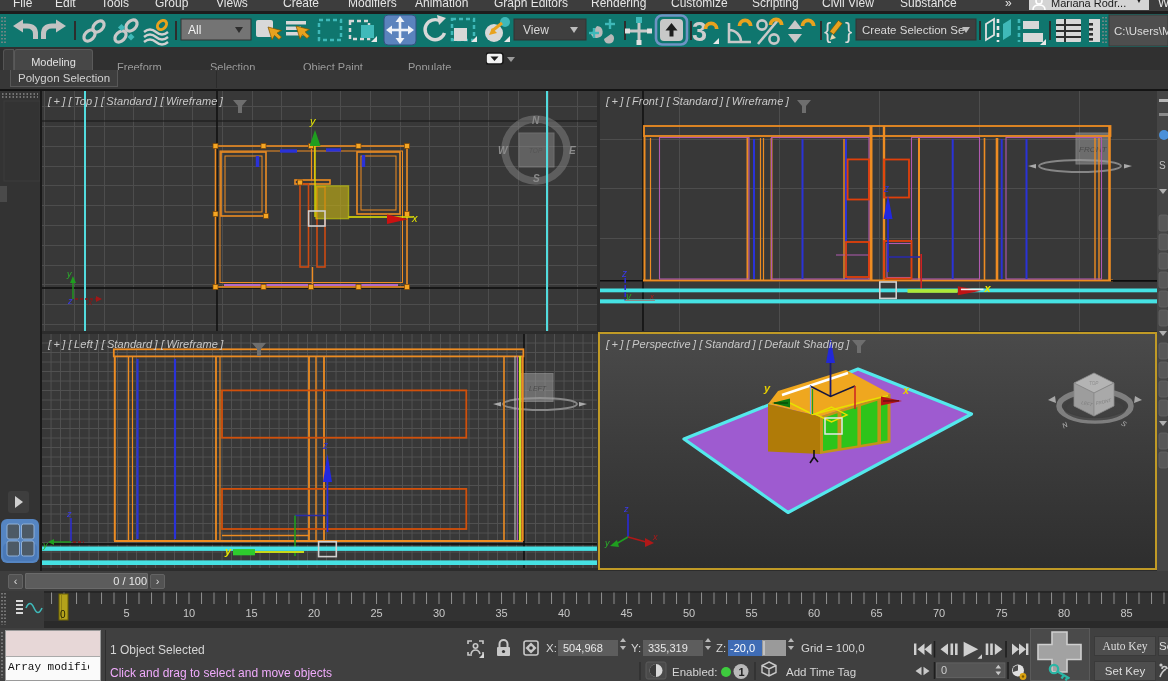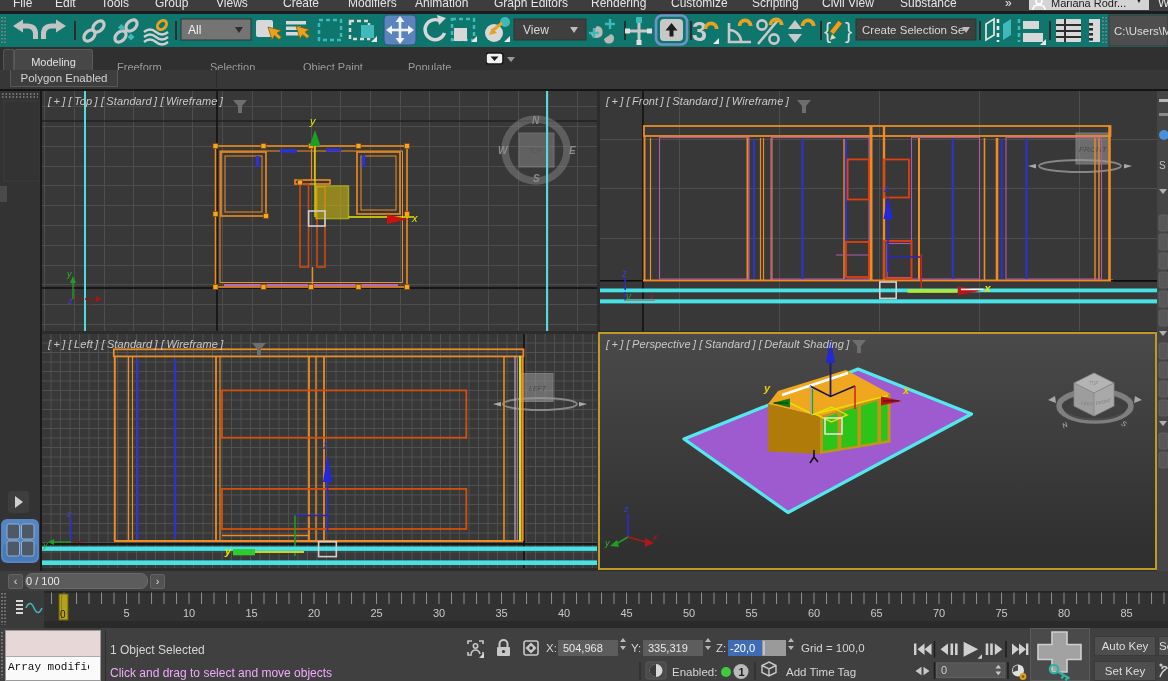--- a/index.html
+++ b/index.html
@@ -234,21 +234,21 @@
     <span class="tab" style="left:210px;">Selection</span>
     <span class="tab" style="left:303px;">Object Paint</span>
     <span class="tab" style="left:408px;">Populate</span>
     <svg width="34" height="14" style="position:absolute;left:486px;top:5px;">
       <rect x="0" y="1" width="17" height="11" rx="2.5" fill="#f2f2f2" stroke="#1a1a1a" stroke-width="1.6"></rect>
       <path d="M4.5,4.5 l8,0 l-4,4.5 z" fill="#1a1a1a"></path>
       <path d="M21,5 l8,0 l-4,5 z" fill="#9a9a9a"></path>
     </svg>
   </div>
   <div class="abs" id="polyrow">
-      <div id="polybox">Polygon Enabled</div>
+      <div id="polybox">Polygon Selection</div>
     <div style="position:absolute;left:216px;top:1px;width:1px;height:17px;background:#2b2b2b;"></div>
   </div>
   <div class="abs" id="vpborder"></div>
   <div class="abs" id="leftstrip">
     <svg width="40" height="480" viewBox="0 0 40 480">
       <line x1="2" y1="3" x2="38" y2="3" stroke="#8a8a8a" stroke-width="1.5" stroke-dasharray="1.5 2"></line>
       <line x1="2" y1="6" x2="38" y2="6" stroke="#8a8a8a" stroke-width="1.5" stroke-dasharray="1.5 2"></line>
       <rect x="4" y="10" width="36" height="80" fill="none" stroke="#3d3d3d" stroke-width="1"></rect>
       <rect x="0" y="95" width="7" height="16" fill="#4a4a4a"></rect>
       <rect x="8" y="400" width="21" height="22" rx="3" fill="#3e3e3e"></rect>
@@ -604,21 +604,21 @@
           <rect x="2" y="309" width="9" height="16" rx="2"></rect>
         <rect x="2" y="342" width="9" height="16" rx="2"></rect>
           <rect x="2" y="361" width="9" height="16" rx="2"></rect>
       </g>
       <path d="M2,240 l8,0 l-4,5 z" fill="#b0b0b0"></path>
       <path d="M2,330 l8,0 l-4,5 z" fill="#b0b0b0"></path>
     </svg>
   </div>
   <div class="abs" id="sliderrow">
     <div style="position:absolute;left:8px;top:3px;width:15px;height:15px;background:#525252;border:1px solid #636363;border-radius:2px;color:#ddd;font-size:11px;text-align:center;line-height:13px;">‹</div>
-    <div style="position:absolute;left:25px;top:2px;width:123px;height:16px;background:#5c5c5c;border:1px solid #6a6a6a;border-radius:7px;color:#e8e8e8;font-size:11px;text-align:left;line-height:15px;">0 / 100</div>
+    <div style="position:absolute;left:25px;top:2px;width:123px;height:16px;background:#5c5c5c;border:1px solid #6a6a6a;border-radius:1px;color:#e8e8e8;font-size:11px;text-align:right;line-height:15px;">0 / 100</div>
     <div style="position:absolute;left:150px;top:3px;width:15px;height:15px;background:#525252;border:1px solid #636363;border-radius:2px;color:#ddd;font-size:11px;text-align:center;line-height:13px;">›</div>
   </div>
   <div class="abs" id="ruler">
     <svg width="1168" height="37" viewBox="0 0 1168 37">
       <rect x="0" y="0" width="1168" height="34" fill="#323232"></rect>
       <rect x="0" y="30" width="1168" height="7" fill="#2a2a2a"></rect>
       <rect x="0" y="0" width="44" height="37" fill="#3a3a3a"></rect>
       <line x1="2" y1="2" x2="2" y2="34" stroke="#8a8a8a" stroke-width="1.5" stroke-dasharray="1.5 2"></line>
       <line x1="5" y1="2" x2="5" y2="34" stroke="#8a8a8a" stroke-width="1.5" stroke-dasharray="1.5 2"></line>
       <g fill="#d8d8d8">
@@ -735,21 +735,21 @@
     <div style="position:absolute;left:110px;top:15px;font-size:12px;color:#d5d5d5;">1 Object Selected</div>
     <div style="position:absolute;left:110px;top:38px;font-size:12px;color:#f0abfc;">Click and drag to select and move objects</div>
 
     <div style="position:absolute;left:1030px;top:0px;width:60px;height:53px;background:#4a4a4a;border:1px solid #5a5a5a;">
       <svg width="60" height="53" viewBox="0 0 60 53">
         <path d="M21,3 l15,0 l0,12.5 l14,0 l0,15 l-14,0 l0,12.5 l-15,0 l0,-12.5 l-14,0 l0,-15 l14,0 z" fill="#a2a2a2" stroke="#cfcfcf" stroke-width="1.6"></path>
         <circle cx="23" cy="40" r="4.2" fill="none" stroke="#2ab5a5" stroke-width="2.2"></circle>
         <path d="M26.5,42.5 l12,7 M33,46 l-2.5,3.5 M37,48 l-2.5,3.5" stroke="#2ab5a5" stroke-width="2.2" fill="none"></path>
       </svg>
     </div>
-    <div class="btn" style="left:1094px;top:8px;width:62px;height:20px;line-height:18px;font-size:11.5px;">Auto Key</div>
+    <div class="btn" style="left:1094px;top:8px;width:62px;height:20px;line-height:18px;font-size:11.5px;font-family:Liberation Serif, serif;">Auto Key</div>
     <div class="btn" style="left:1094px;top:33px;width:62px;height:20px;line-height:18px;font-size:11.5px;">Set Key</div>
     <div class="btn" style="left:1158px;top:8px;width:12px;height:20px;line-height:18px;overflow:hidden;font-size:11.5px;">Selec</div>
     <svg width="10" height="20" viewBox="0 0 10 20" style="position:absolute;left:1158px;top:33px;">
       <path d="M2,16 q2,-6 6,-8 M4,8 a2.5,2.5 0 1 1 5,0" fill="none" stroke="#c8c8c8" stroke-width="1.6"></path>
       <circle cx="3" cy="4" r="1.6" fill="#c8c8c8"></circle>
     </svg>
   </div>
 </div>
 
 </body></html>

